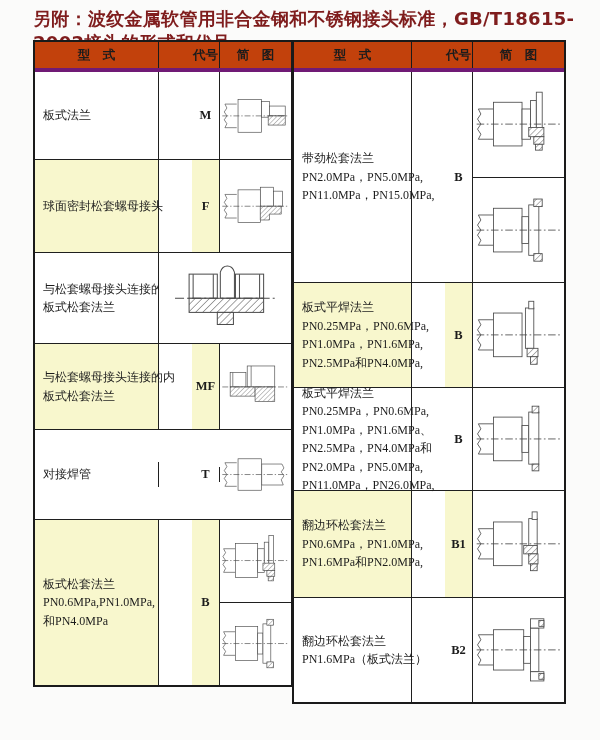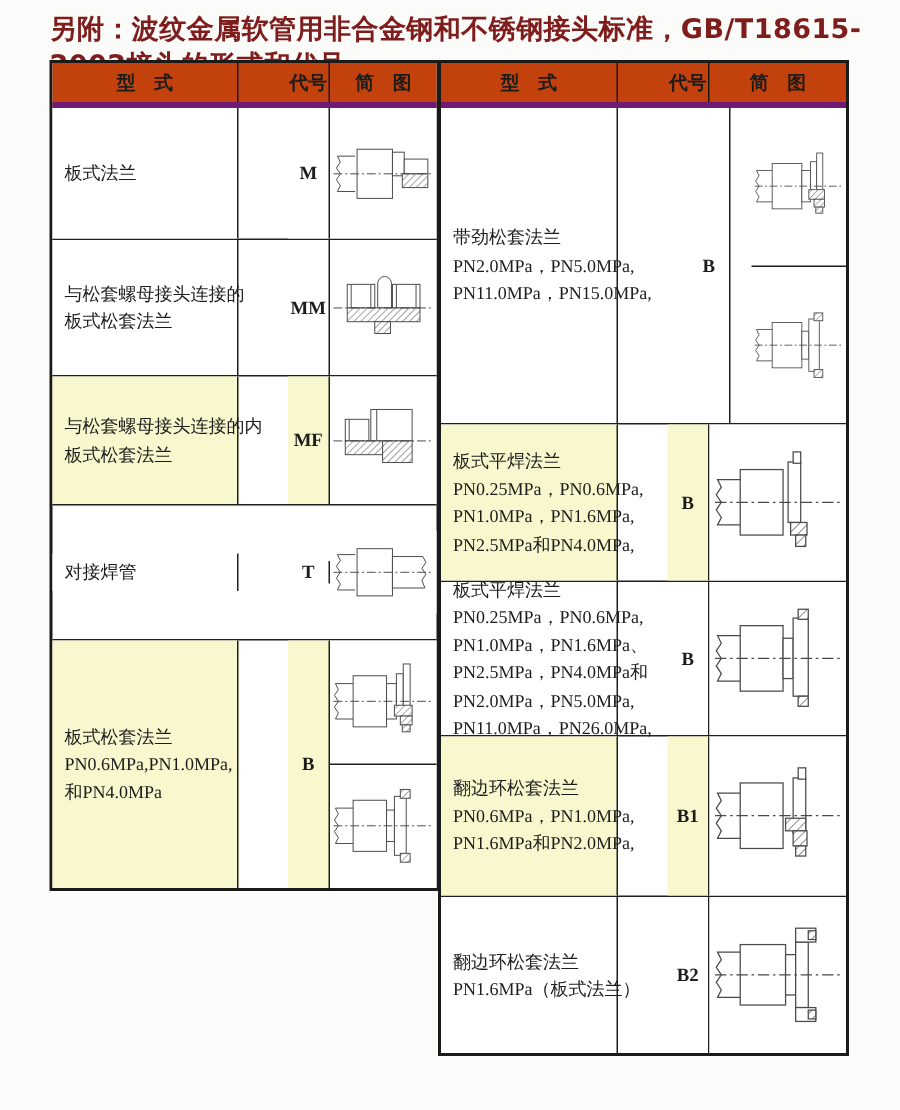--- a/index.html
+++ b/index.html
@@ -79,26 +79,49 @@
               <path d="M24 24 H6 l3 6 -4 6 4 6 -4 6 4 6 -3 6 H24" fill="none" stroke="#4a4a4a" stroke-width="1"></path>
               <rect x="26" y="17" width="36" height="50" fill="#ffffff" stroke="#4a4a4a" stroke-width="1"></rect>
               <rect x="62" y="20" width="12" height="24" fill="#ffffff" stroke="#4a4a4a" stroke-width="1"></rect>
               <rect x="74" y="27" width="24" height="15" fill="#ffffff" stroke="#4a4a4a" stroke-width="1"></rect>
               <rect x="72" y="42" width="26" height="14" fill="url(#hp1)" stroke="#4a4a4a" stroke-width="1"></rect>
               <line x1="2" y1="42" x2="102" y2="42" stroke="#4a4a4a" stroke-width="1" stroke-dasharray="9 3 2 3"></line>
             </svg>
           </div>
         </div>
       </div>
+      <div class="trow hl" style="height: 93px;">
+        <div class="td t-type">
+          <div class="type-line">球面密封松套螺母接头</div>
+        </div>
+        <div class="td t-code">F</div>
+        <div class="td t-diagram">
+          <div class="dsub">
+            <svg viewBox="0 0 104 84" preserveAspectRatio="xMidYMid meet">
+              <defs>
+                <pattern id="hp2" width="5" height="5" patternUnits="userSpaceOnUse" patternTransform="rotate(45)">
+                  <rect width="5" height="5" fill="#ffffff"></rect>
+                  <line x1="0" y1="0" x2="0" y2="5" stroke="#4a4a4a" stroke-width="1"></line>
+                </pattern>
+              </defs>
+              <path d="M24 24 H6 l3 6 -4 6 4 6 -4 6 4 6 -3 6 H24" fill="none" stroke="#4a4a4a" stroke-width="1"></path>
+              <rect x="26" y="17" width="34" height="50" fill="#ffffff" stroke="#4a4a4a" stroke-width="1"></rect>
+              <rect x="60" y="13" width="20" height="29" fill="#ffffff" stroke="#4a4a4a" stroke-width="1"></rect>
+              <rect x="80" y="19" width="14" height="23" fill="#ffffff" stroke="#4a4a4a" stroke-width="1"></rect>
+              <path d="M60 42 H92 V54 H74 V63 H60 Z" fill="url(#hp2)" stroke="#4a4a4a" stroke-width="1"></path>
+              <line x1="2" y1="42" x2="102" y2="42" stroke="#4a4a4a" stroke-width="1" stroke-dasharray="9 3 2 3"></line>
+            </svg>
+          </div>
+        </div>
+      </div>
       <div class="trow" style="height: 91px;">
         <div class="td t-type">
           <div class="type-line">与松套螺母接头连接的</div>
           <div class="type-line">板式松套法兰</div>
         </div>
-        <div class="td t-code">MM</div>
         <div class="td t-diagram">
           <div class="dsub">
             <svg viewBox="0 0 104 84" preserveAspectRatio="xMidYMid meet">
               <defs>
                 <pattern id="hp3" width="5" height="5" patternUnits="userSpaceOnUse" patternTransform="rotate(45)">
                   <rect width="5" height="5" fill="#ffffff"></rect>
                   <line x1="0" y1="0" x2="0" y2="5" stroke="#4a4a4a" stroke-width="1"></line>
                 </pattern>
               </defs>
               <rect x="16" y="18" width="28" height="24" fill="#ffffff" stroke="#4a4a4a" stroke-width="1"></rect>
@@ -212,21 +235,21 @@
     </div>
 </div>
 
 <div class="jtable" id="table-right">
   <div class="thead">
     <div class="th t-type">型　式</div>
     <div class="th t-code">代号</div>
     <div class="th t-diagram">简　图</div>
   </div>
   <div class="tbody" id="tbody-right">
-      <div class="trow" style="height: 210px; gap: 14px;">
+      <div class="trow" style="height: 210px;">
         <div class="td t-type">
           <div class="type-line">带劲松套法兰</div>
           <div class="type-line">PN2.0MPa，PN5.0MPa,</div>
           <div class="type-line">PN11.0MPa，PN15.0MPa,</div>
         </div>
         <div class="td t-code">B</div>
         <div class="td t-diagram">
           <div class="dsub">
             <svg viewBox="0 0 104 84" preserveAspectRatio="xMidYMid meet">
               <defs>

